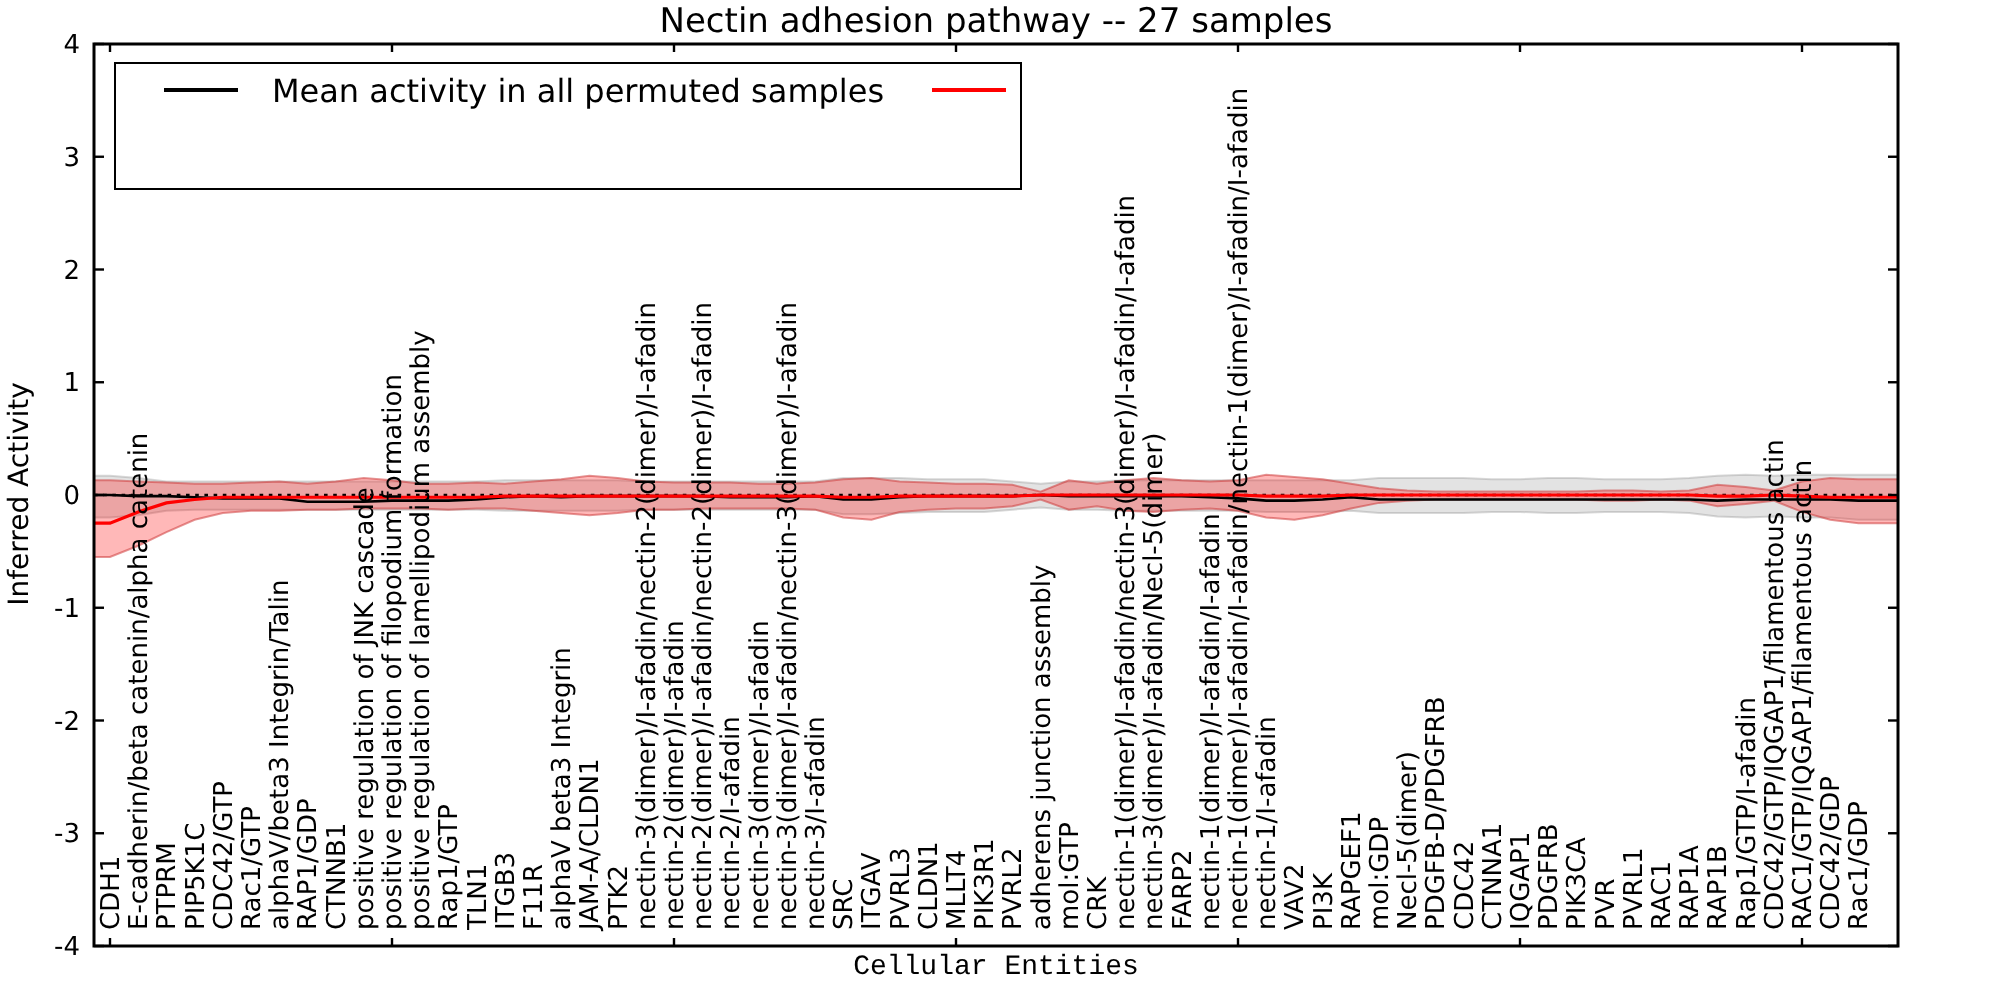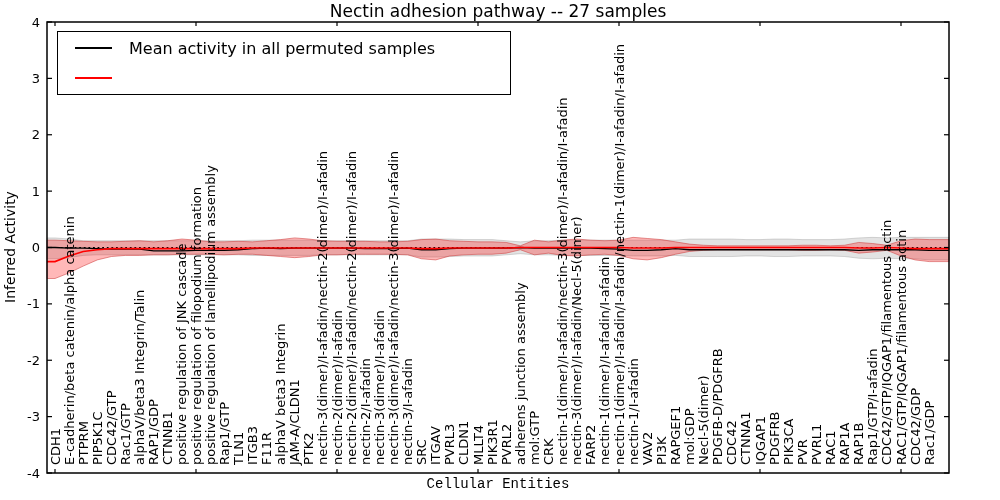--- a/index.html
+++ b/index.html
@@ -8,21 +8,21 @@
   #figure{position:absolute;inset:0;width:1000px;height:500px;}
   #chart-svg{position:absolute;left:0;top:0;}
   .fig-title{position:absolute;top:1px;left:0;width:996px;text-align:center;
              font-size:17px;white-space:nowrap;}
   .x-title{position:absolute;top:476px;left:0;width:996px;text-align:center;
            font-size:14px;font-family:Liberation Mono, monospace;}
   .y-title{position:absolute;top:247px;left:10px;transform:translate(-50%,-50%) rotate(-90deg);
            font-size:14px;white-space:nowrap;}
   .legend{position:absolute;left:57px;top:31px;width:452px;height:62px;
           background:#ffffff;border:1.5px solid #000;display:flex;
-          flex-direction:column;justify-content:space-evenly;z-index:5;}
+          flex-direction:row;justify-content:space-evenly;z-index:5;}
   .legend-entry{display:flex;align-items:center;height:26px;}
   .legend-swatch{display:inline-block;width:37px;height:0;border-top:2px solid #000;
                  margin-left:17px;flex:0 0 auto;}
   .legend-label{margin-left:17px;font-size:16px;white-space:nowrap;}
 </style>
 </head>
 <body>
 
 <div id="figure">
   <svg id="chart-svg" width="1000" height="500" viewBox="0 0 1000 500">

